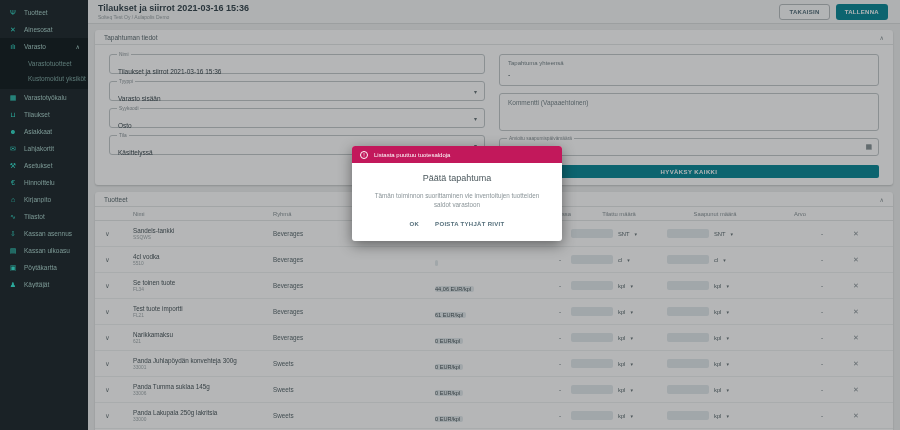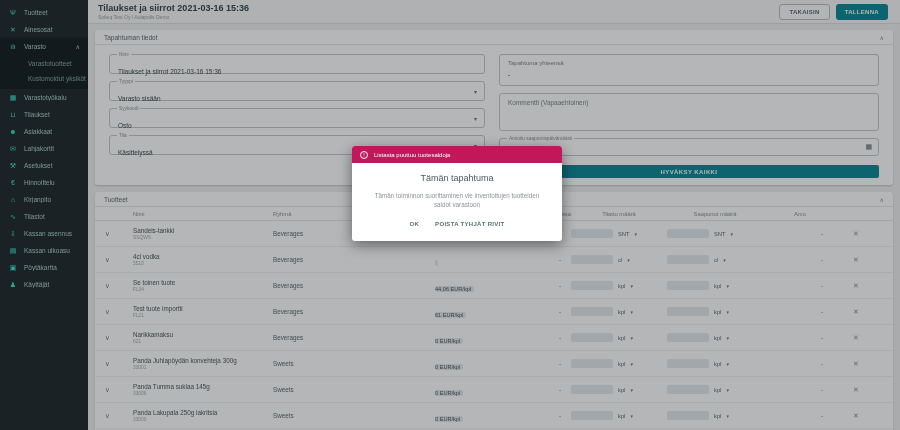--- a/index.html
+++ b/index.html
@@ -480,20 +480,20 @@
 </div>
 
 <div class="backdrop"></div>
 
 <div class="modal">
   <div class="modal-banner">
     <span class="banner-icon">!</span>
     <span class="banner-text">Listasta puuttuu tuotesaldoja</span>
   </div>
   <div class="modal-body">
-    <div class="modal-title">Tämän tapahtuma</div>
+    <div class="modal-title">Päätä tapahtuma</div>
     <div class="modal-text">Tämän toiminnon suorittaminen vie inventoitujen tuotteiden saldot varastoon</div>
     <div class="modal-actions">
       <button class="modal-btn">OK</button>
       <button class="modal-btn">POISTA TYHJÄT RIVIT</button>
     </div>
   </div>
 </div>
 
 </body></html>

